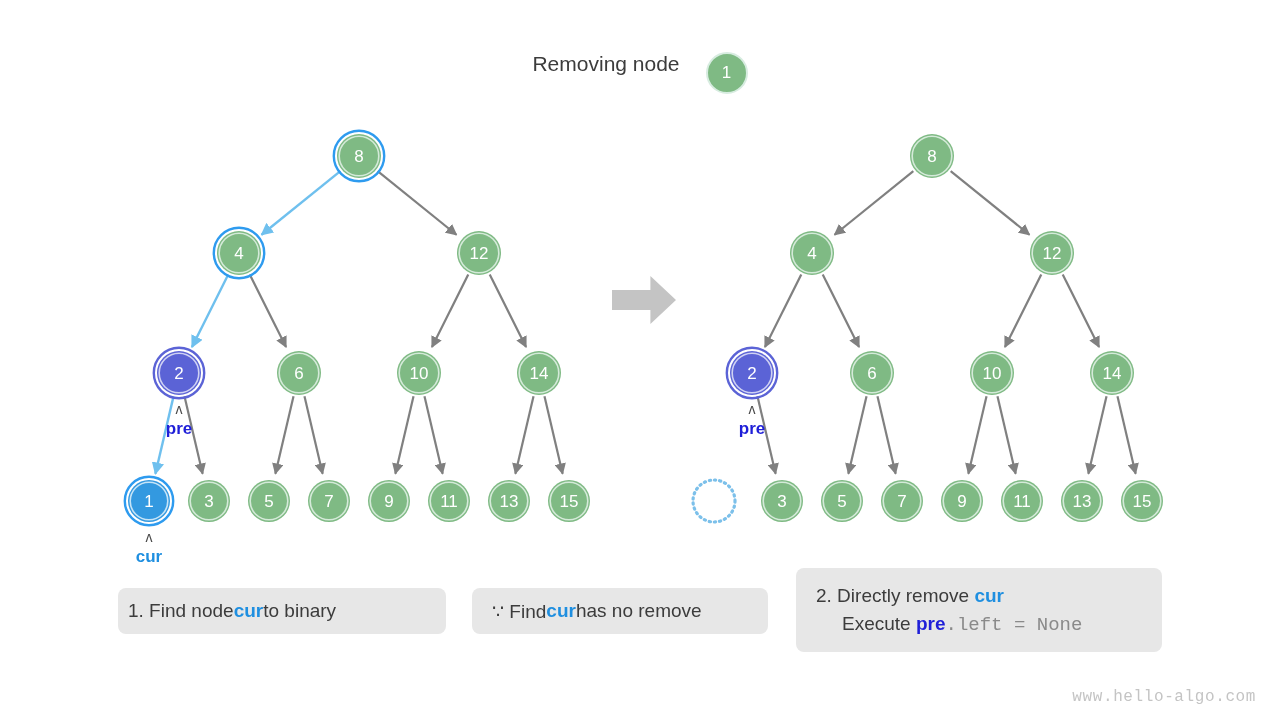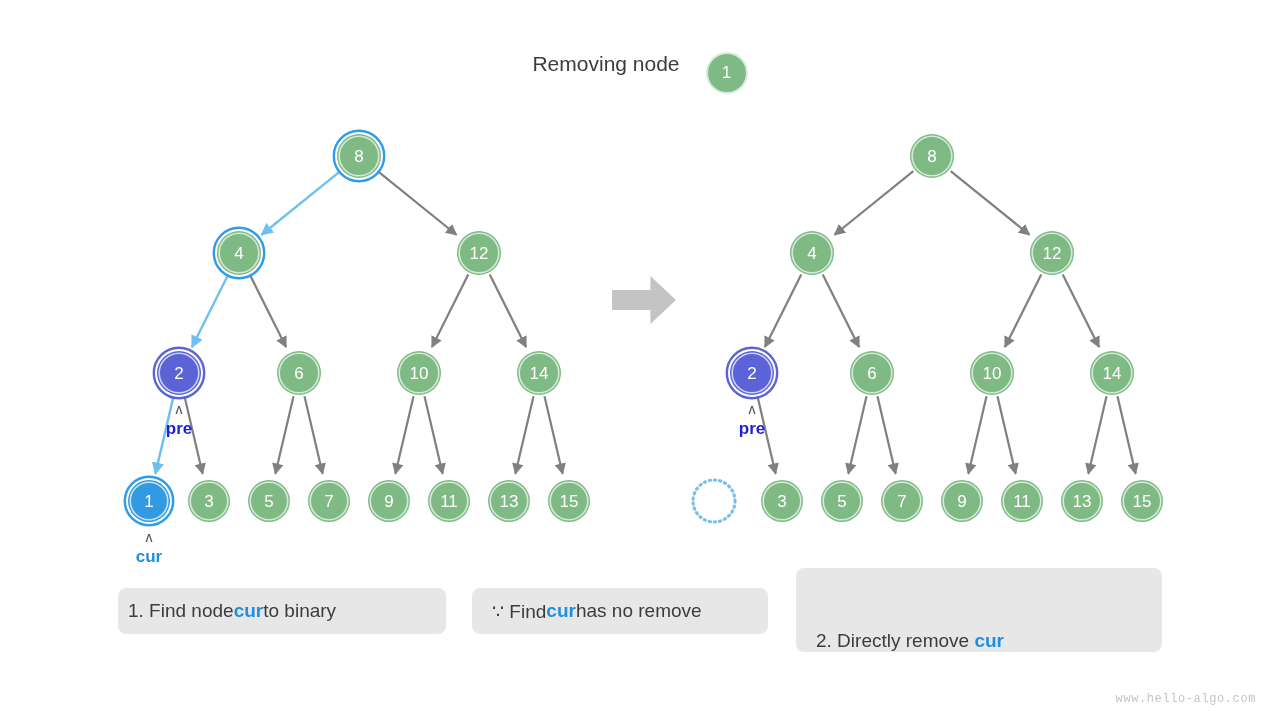--- a/index.html
+++ b/index.html
@@ -27,30 +27,30 @@
   .caption{
     position:absolute;background:#e7e7e7;border-radius:8px;
     color:#3c3c3c;font-size:19px;
     display:flex;align-items:center;
     box-sizing:border-box;
   }
   .cap1{left:118px;top:588px;width:328px;height:46px;padding-left:10px;}
   .cap2{left:472px;top:588px;width:296px;height:46px;padding-left:20px;}
   .cap3{left:796px;top:568px;width:366px;height:84px;
         flex-direction:column;align-items:flex-start;
-        justify-content:flex-end;padding-left:20px;gap:6px;}
+        justify-content:center;padding-left:20px;gap:6px;}
   .cap3 .l2{padding-left:26px;}
   .kw-cur{color:#1f8fe0;font-weight:bold;}
   .kw-pre{color:#1f1fd8;font-weight:bold;}
   .mono{font-family:"Liberation Mono","DejaVu Sans Mono",monospace;color:#8a8a8a;}
 
   .watermark{
     position:absolute;right:24px;bottom:14px;
     font-family:"Liberation Mono","DejaVu Sans Mono",monospace;
-    font-size:12px;color:#c4c4c4;letter-spacing:.6px;
+    font-size:16px;color:#c4c4c4;letter-spacing:.6px;
   }
 
   .nodeText{font-size:17px;fill:#ffffff;
     font-family:"Liberation Sans","DejaVu Sans",sans-serif;
     text-anchor:middle;dominant-baseline:central;}
   .ptrLabel{font-size:17px;font-weight:bold;
     font-family:"Liberation Sans","DejaVu Sans",sans-serif;
     text-anchor:middle;}
   .caret{font-size:14px;fill:#4a4a4a;text-anchor:middle;
     font-family:"Liberation Sans","DejaVu Sans",sans-serif;}
@@ -280,16 +280,19 @@
   <div class="caption cap2">
     <span>∵ Find </span>
       <span class="kw-cur">cur</span>
       <span> has no remove</span>
   </div>
 
   <div class="caption cap3">
     <div class="l1">
       <span>2. Directly remove </span><span class="kw-cur">cur</span>
     </div>
+    <div class="l2">
+      <span>Execute </span><span class="kw-pre">pre</span><span class="mono">.left = None</span>
+    </div>
   </div>
 
   <div class="watermark">www.hello-algo.com</div>
 </div>
 
 </body></html>

